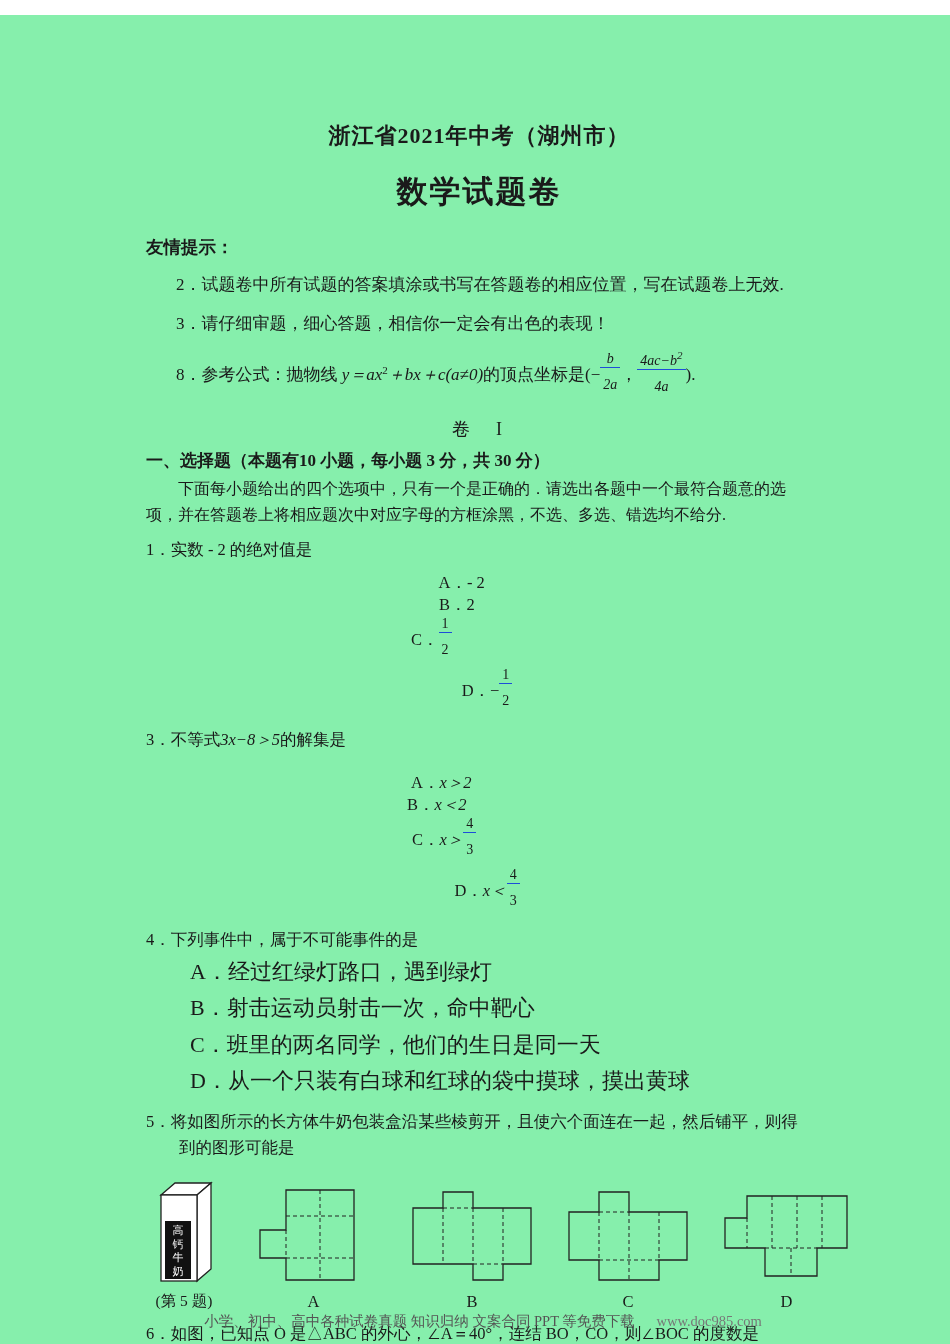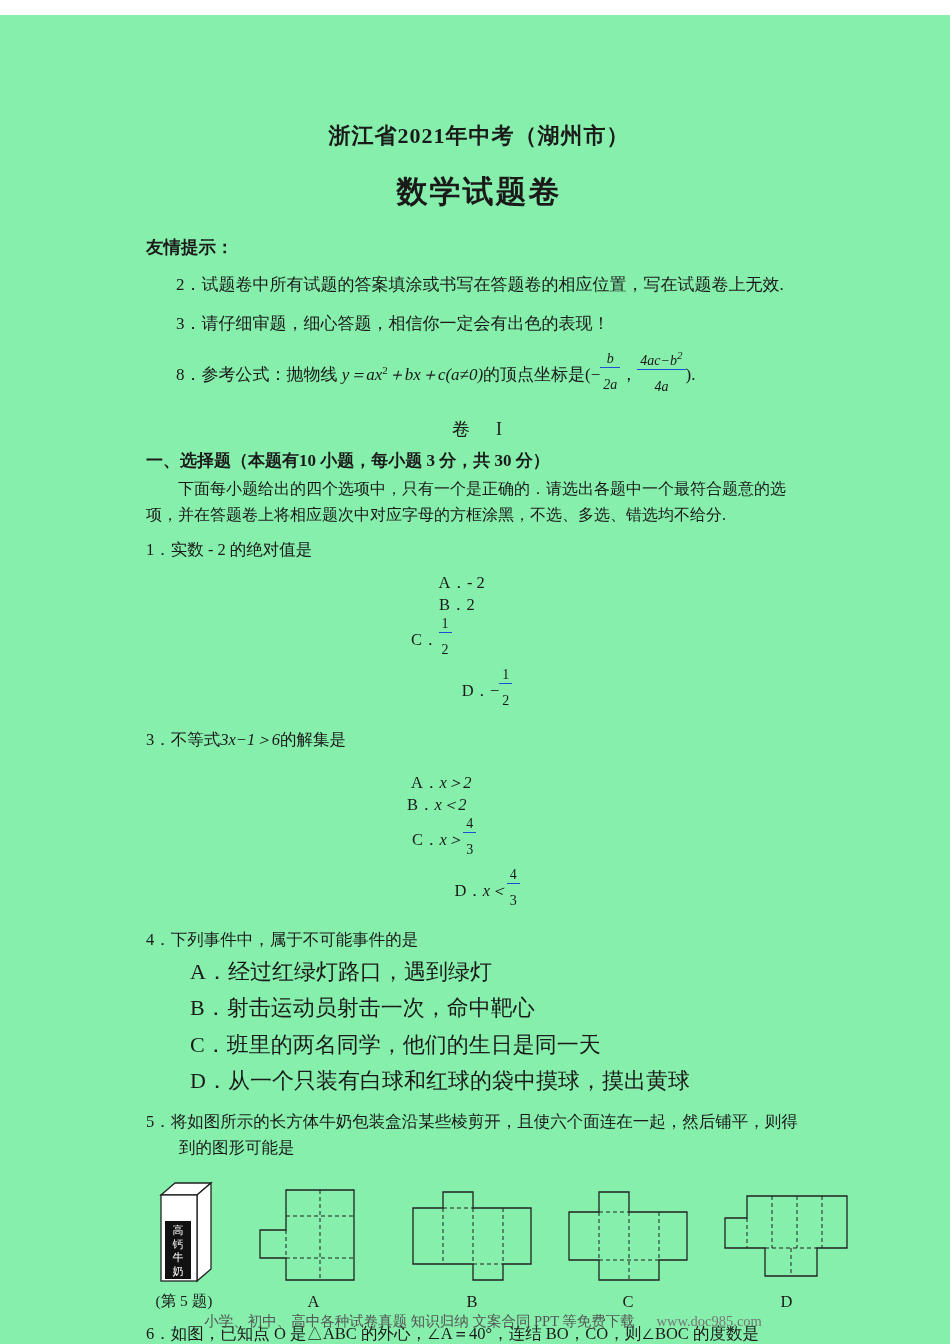--- a/index.html
+++ b/index.html
@@ -69,21 +69,21 @@
         <span class="opt" style="width:152px"><span>C．</span><span class="frac"><span class="num">1</span><span class="den">2</span></span></span>
         <span class="opt"><span>D．</span><span>−</span><span class="frac"><span class="num">1</span><span class="den">2</span></span></span>
       </div>
     </div>
 
     <div class="q">
     </div>
 
     <div class="q">
       <div class="stem">
-        <span>3．不等式</span><span class="math">3x−1＞6</span><span>的解集是</span>
+        <span>3．不等式</span><span class="math">3x−8＞5</span><span>的解集是</span>
       </div>
       <div class="opts" style="margin-top:18px">
         <span class="opt" style="width:152px"><span>A．</span><span class="math">x＞2</span></span>
         <span class="opt" style="width:160px"><span>B．</span><span class="math">x＜2</span></span>
         <span class="opt" style="width:150px"><span>C．</span><span class="math">x＞</span><span class="frac"><span class="num">4</span><span class="den">3</span></span></span>
         <span class="opt"><span>D．</span><span class="math">x＜</span><span class="frac"><span class="num">4</span><span class="den">3</span></span></span>
       </div>
     </div>
 
     <div class="q">

